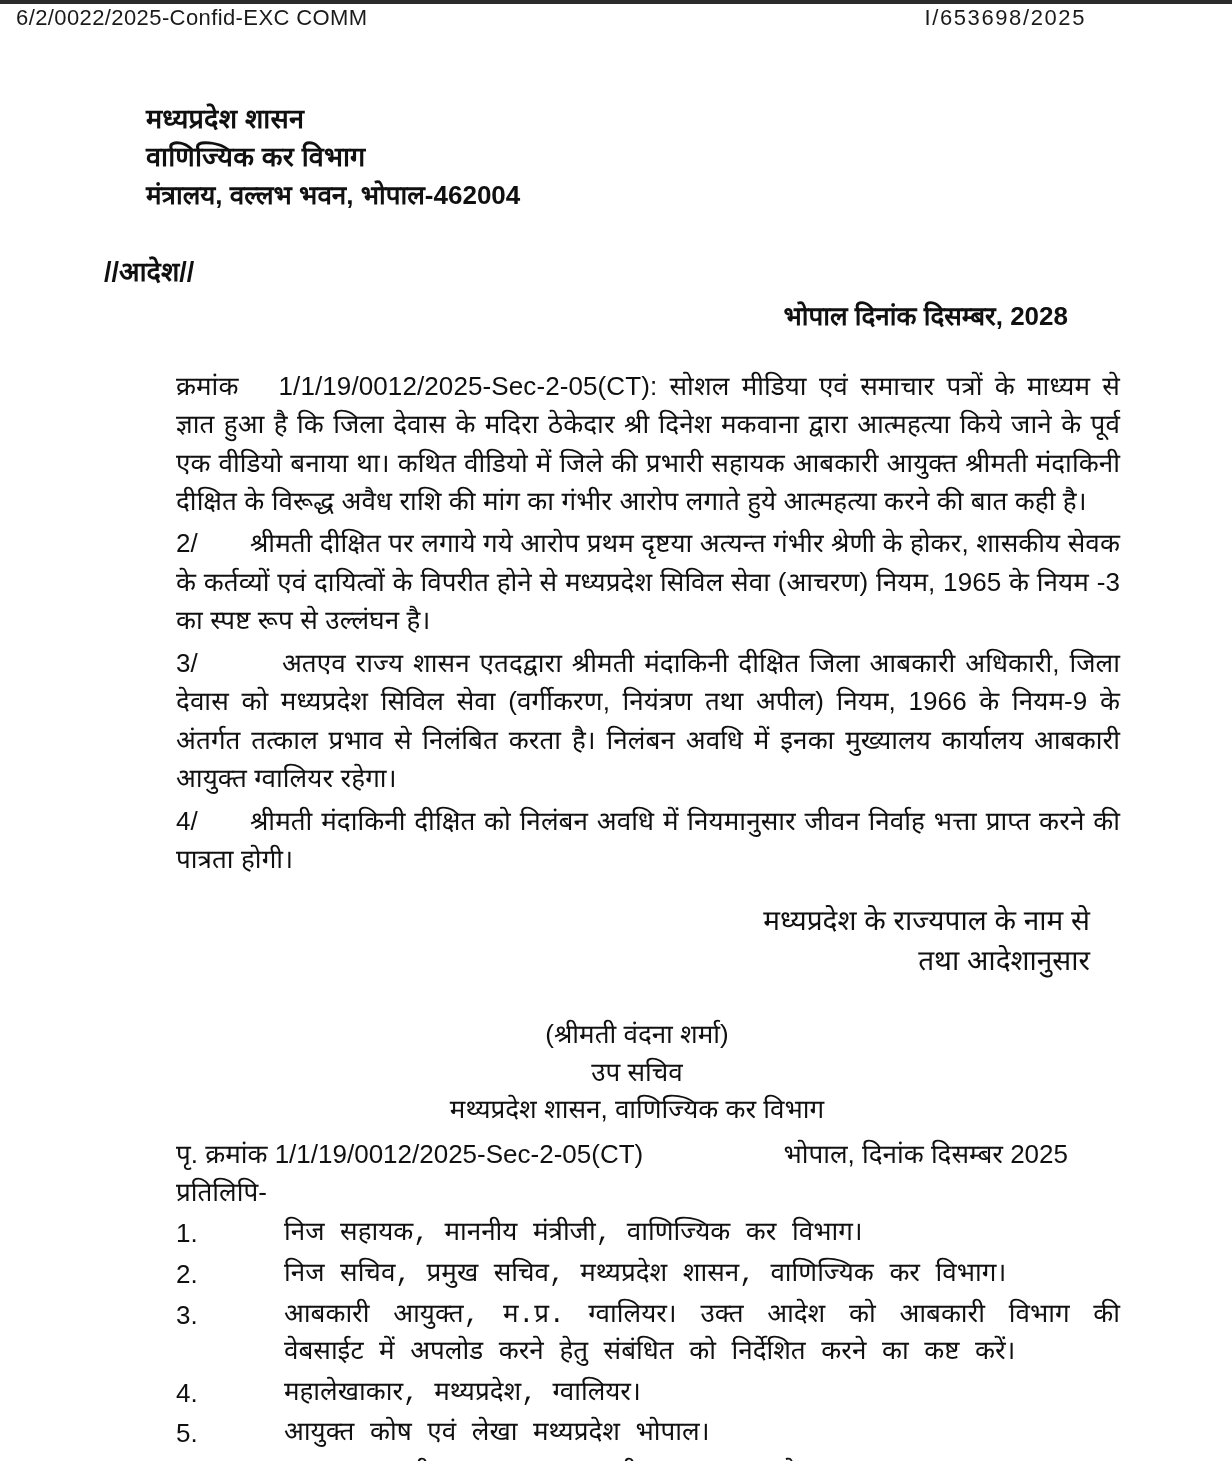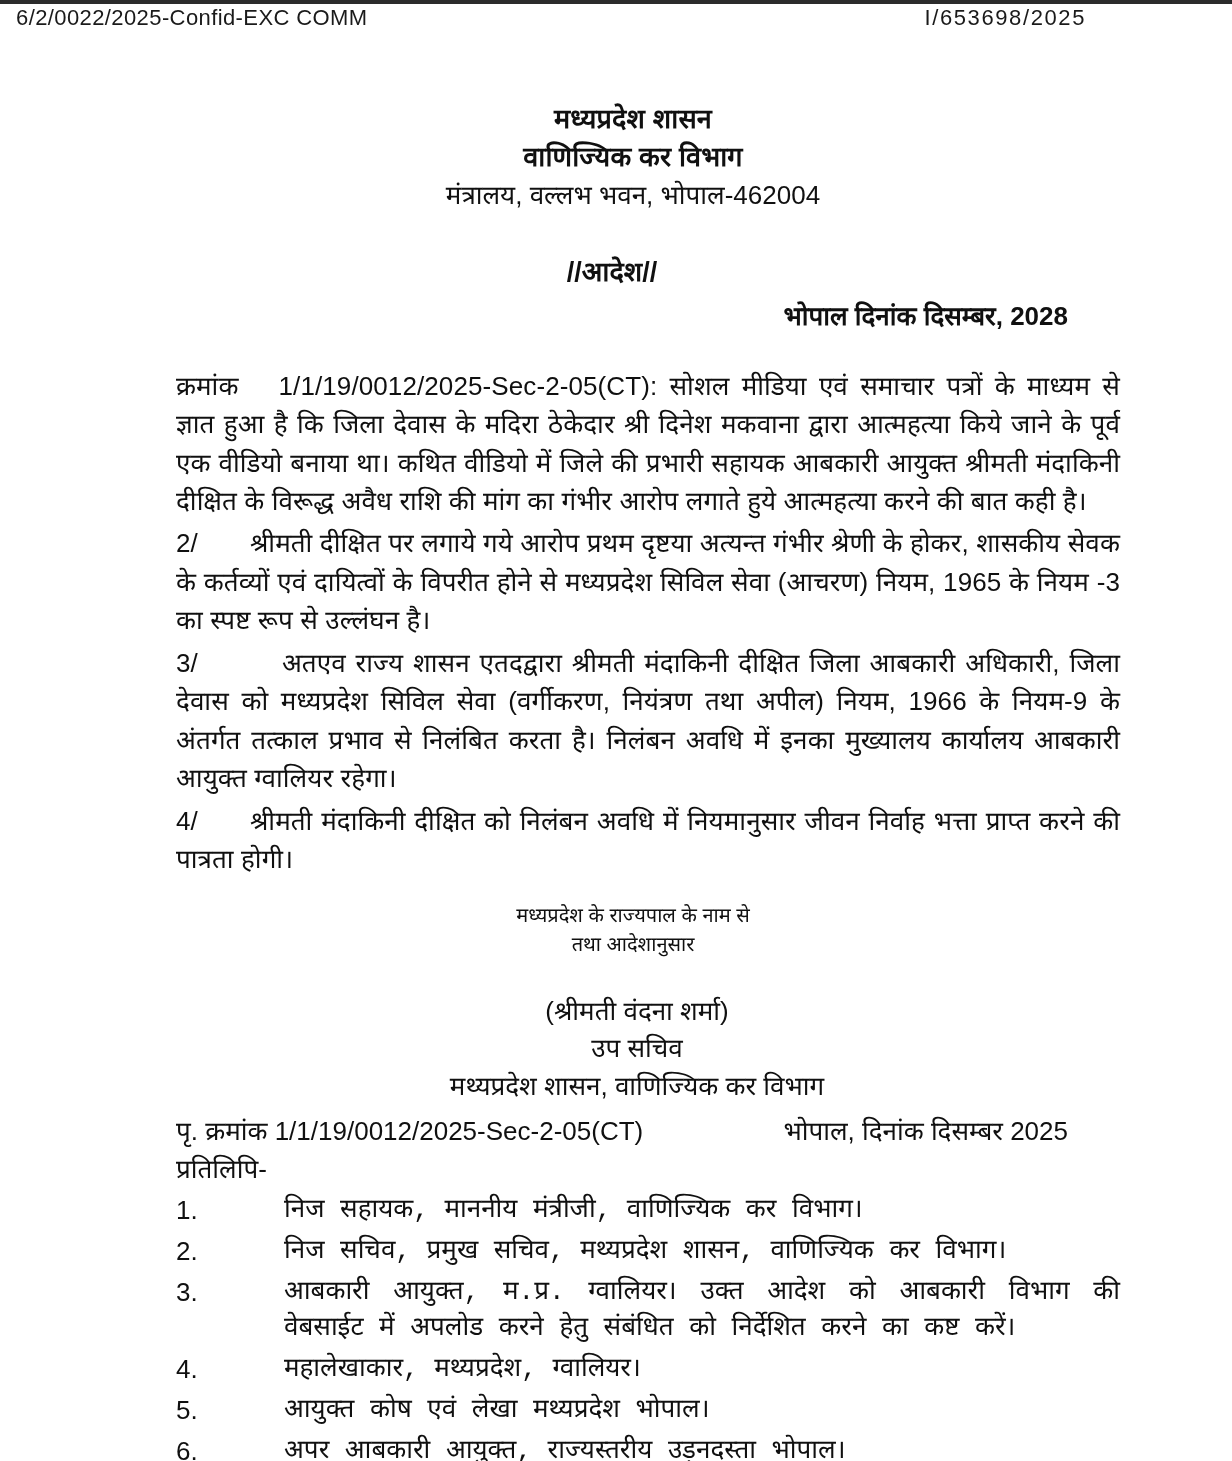--- a/index.html
+++ b/index.html
@@ -54,36 +54,36 @@
   
   .doc {
     position: absolute;
     top: 100px;
     left: 0;
     width: 1232px;
     padding: 0 112px 0 176px;
     box-sizing: border-box;
   }
 
-  .center { text-align: center; }
+  .center { }
   .right  { text-align: right; }
 
   .dept-block {
     margin: 0 0 0 -30px;
     line-height: 1.42;
   }
   .dept-line-1,
   .dept-line-2 {
     font-size: 27px;
     font-weight: 700;
     letter-spacing: 0.2px;
   }
   .dept-line-3 {
     font-size: 26px;
-    font-weight: 400;
+    font-weight: 700;
   }
 
   .order-word {
     margin: 38px 0 0 -72px;
     font-size: 27px;
     font-weight: 700;
   }
 
   .order-date {
     margin: 8px 52px 0 0;
@@ -99,22 +99,22 @@
     letter-spacing: 0.1px;
   }
   .para-first { margin-top: 34px; }
   .para-next  { margin-top: 4px; }
   .idt-1 { display: inline-block; width: 52px; }
   .idt-2 { display: inline-block; width: 84px; }
   .idt-3 { display: inline-block; width: 40px; }
 
   .byorder {
     margin-top: 22px;
-    text-align: center;
-    font-size: 20px;
+    text-align: right;
+    font-size: 28px;
     line-height: 1.45;
     padding-right: 30px;
   }
 
   .sign-block {
     margin-top: 34px;
     text-align: center;
     font-size: 26px;
     line-height: 1.45;
     padding-right: 22px;

